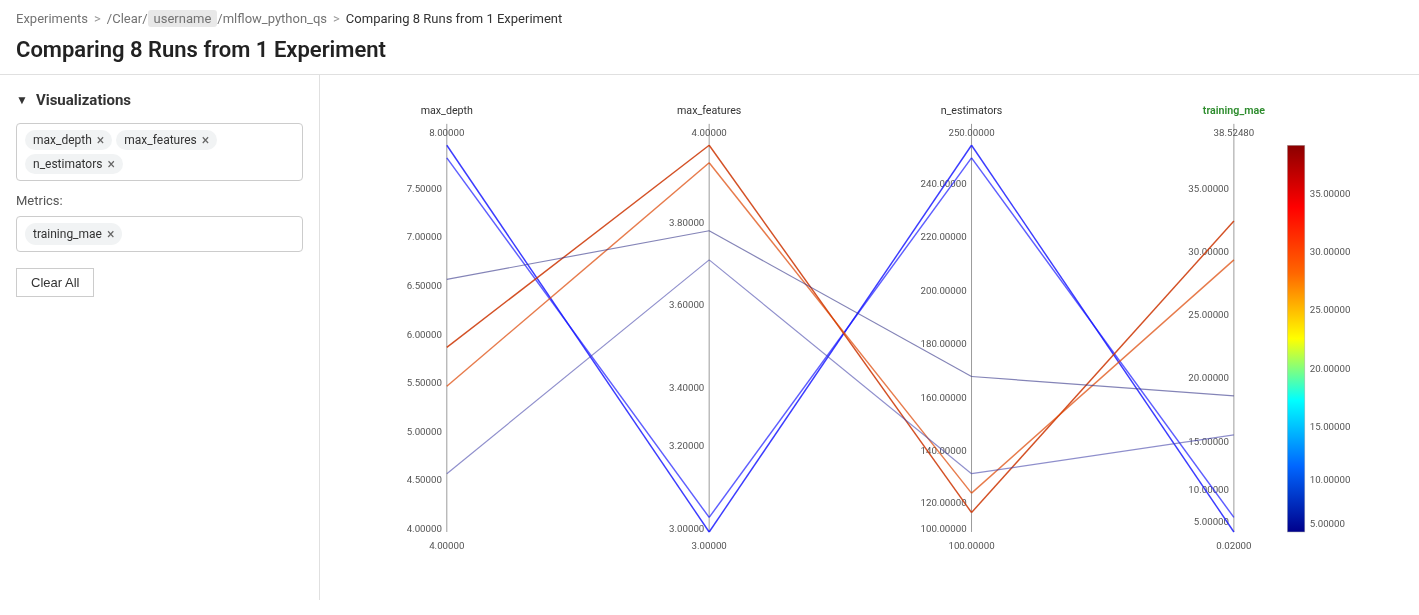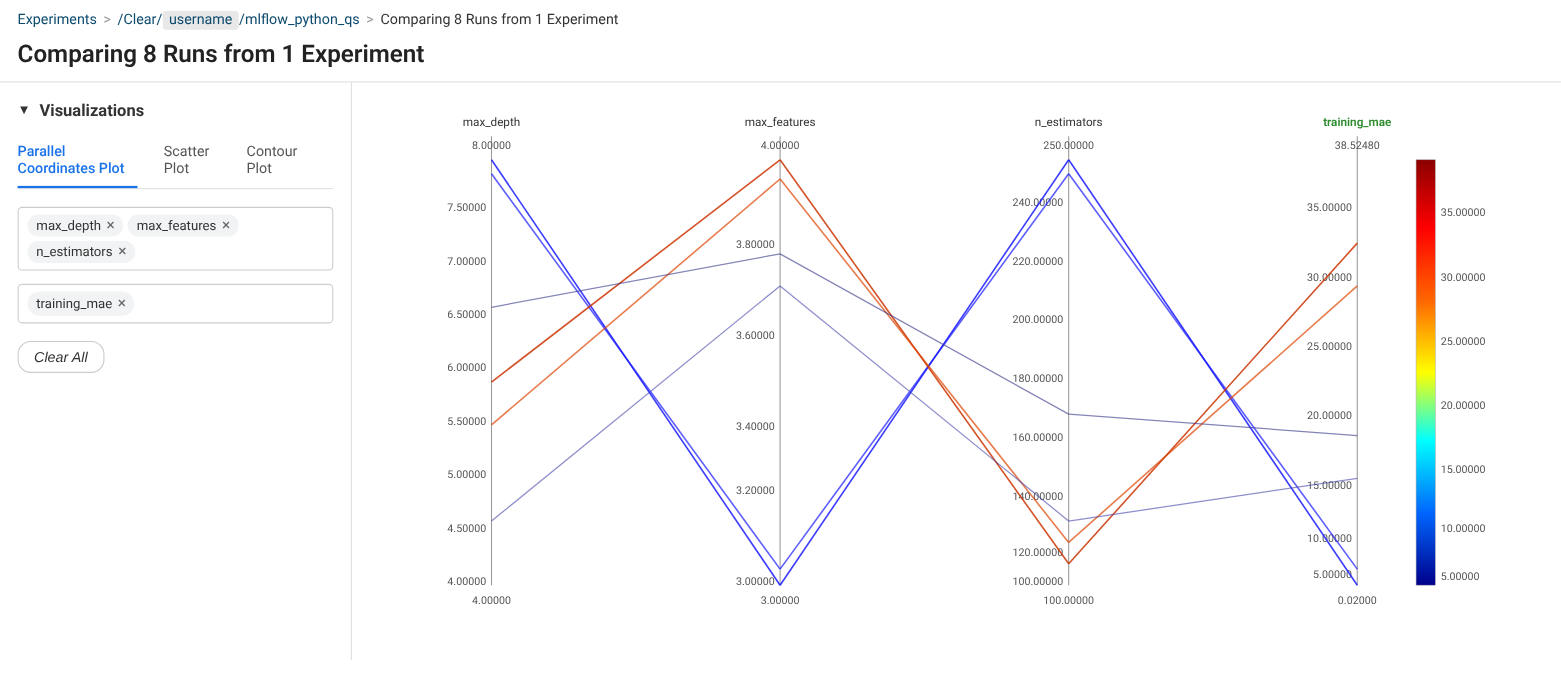--- a/index.html
+++ b/index.html
@@ -1,20 +1,20 @@
 <!DOCTYPE html>
 <html><head>
   <meta charset="utf-8">
   <style>
     * { box-sizing: border-box; margin: 0; padding: 0; }
     body { font-family: -apple-system, BlinkMacSystemFont, 'Segoe UI', Roboto, sans-serif; background: #fff; color: #333; font-size: 13px; }
 
     .breadcrumb { display: flex; align-items: center; padding: 10px 16px 6px; font-size: 13px; color: #666; }
     .breadcrumb-sep { margin: 0 6px; color: #999; }
-    .breadcrumb-link { color: #0c4a6e; cursor: pointer; }
+    .breadcrumb-link { color: #737373; cursor: pointer; }
     .breadcrumb-current { color: #333; }
 
     .page-title { padding: 4px 16px 12px; font-size: 22px; font-weight: 600; color: #222; border-bottom: 1px solid #e0e0e0; }
 
     .main-content { display: flex; flex-direction: row; height: calc(615px - 90px); }
 
     .left-panel { width: 320px; min-width: 320px; padding: 16px; border-right: 1px solid #e0e0e0; }
 
     .visualizations-header { display: flex; align-items: center; margin-bottom: 14px; cursor: pointer; font-weight: 700; font-size: 15px; }
     .caret { margin-right: 8px; font-size: 12px; }
@@ -22,21 +22,21 @@
     .tabs { display: flex; border-bottom: 1px solid #e0e0e0; margin-bottom: 16px; }
     .tab { padding: 8px 0; margin-right: 24px; font-size: 13px; cursor: pointer; color: #555; border-bottom: 2px solid transparent; }
     .tab.active { color: #1a73e8; border-bottom: 2px solid #1a73e8; font-weight: 500; }
 
     .section-label { font-size: 13px; color: #555; margin-bottom: 8px; }
 
     .tags-container { border: 1px solid #ccc; border-radius: 4px; padding: 6px 8px; margin-bottom: 12px; display: flex; flex-wrap: wrap; gap: 4px; min-height: 36px; }
     .tag { display: inline-flex; align-items: center; background: #f1f3f4; border-radius: 12px; padding: 3px 8px; font-size: 12px; color: #333; }
     .tag-remove { margin-left: 5px; cursor: pointer; color: #666; font-size: 14px; line-height: 1; }
 
-    .clear-all-btn { border: 1px solid #ccc; background: #fff; padding: 6px 14px; border-radius: 12px; font-size: 13px; cursor: pointer; color: #333; margin-top: 4px; font-style: italic; }
+    .clear-all-btn { border: 1px solid #ccc; background: #fff; padding: 6px 14px; border-radius: 0; font-size: 13px; cursor: pointer; color: #333; margin-top: 4px; }
 
     .right-panel { flex: 1; overflow: hidden; position: relative; padding: 10px 0 0 0; }
 
     svg.parallel-coords { width: 100%; height: 100%; }
 
     .axis-label { font-size: 11px; fill: #333; }
     .axis-value { font-size: 10px; fill: #555; }
     .metric-label { font-size: 11px; fill: #2d8c2d; font-weight: 600; }
 
     .colorbar-label { font-size: 10px; fill: #555; }
@@ -59,43 +59,39 @@
 <div class="main-content">
 
   <div class="left-panel">
     
     <div class="visualizations-header">
       <span class="caret">▼</span>
       <span>Visualizations</span>
     </div>
 
     
-    <div class="tabs">
-      <div class="tab active">Parallel Coordinates Plot</div>
-      <div class="tab">Scatter Plot</div>
-      <div class="tab">Contour Plot</div>
+
+    
+    <div class="tags-container">
+      <span class="tag">
+        <span>max_depth</span>
+        <span class="tag-remove">×</span>
+      </span>
+      <span class="tag">
+        <span>max_features</span>
+        <span class="tag-remove">×</span>
+      </span>
+      <span class="tag">
+        <span>n_estimators</span>
+        <span class="tag-remove">×</span>
+      </span>
     </div>
 
     
-    <div class="tags-container">
-      <span class="tag">
-        <span>max_depth</span>
-        <span class="tag-remove">×</span>
-      </span>
-      <span class="tag">
-        <span>max_features</span>
-        <span class="tag-remove">×</span>
-      </span>
-      <span class="tag">
-        <span>n_estimators</span>
-        <span class="tag-remove">×</span>
-      </span>
-    </div>
-
-    
+    <div class="section-label">Metrics:</div>
     <div class="tags-container">
       <span class="tag">
         <span>training_mae</span>
         <span class="tag-remove">×</span>
       </span>
     </div>
 
     
     <button class="clear-all-btn">Clear All</button>
   </div>

